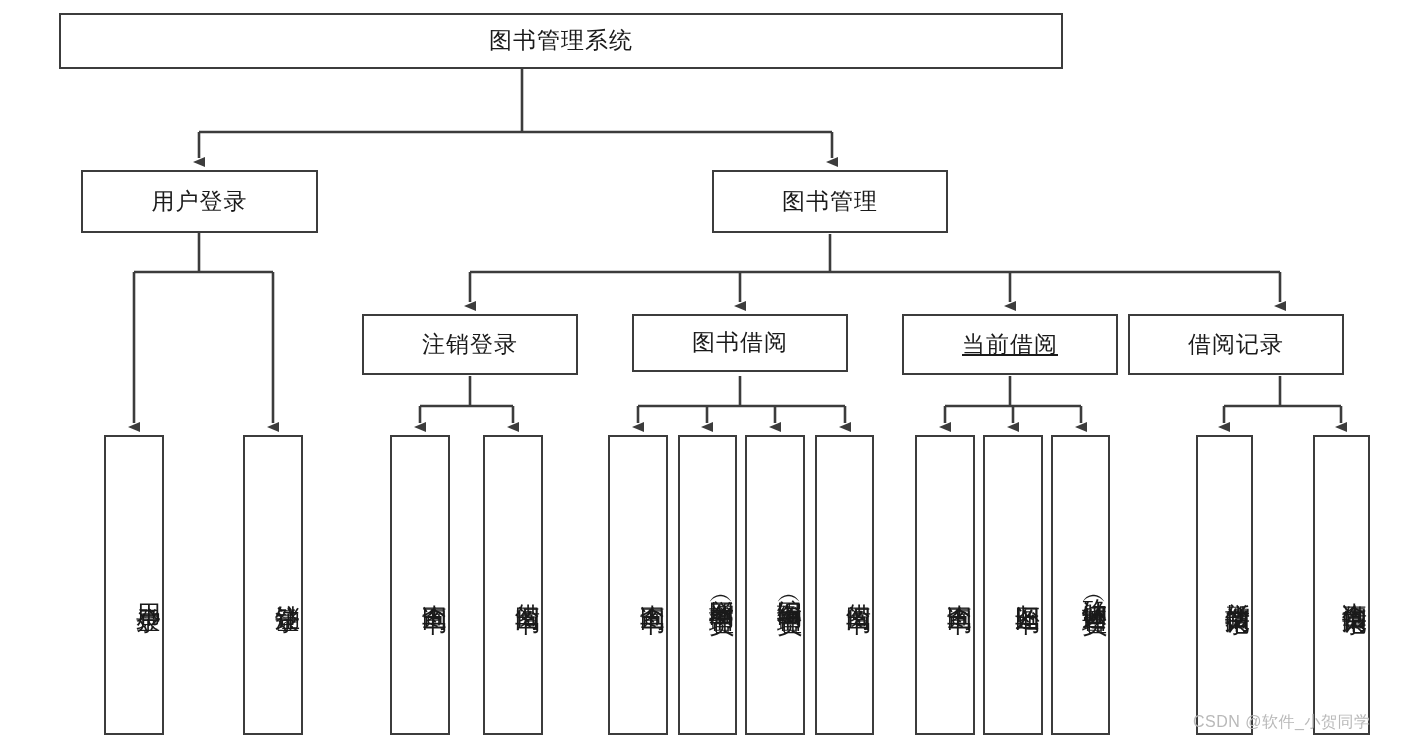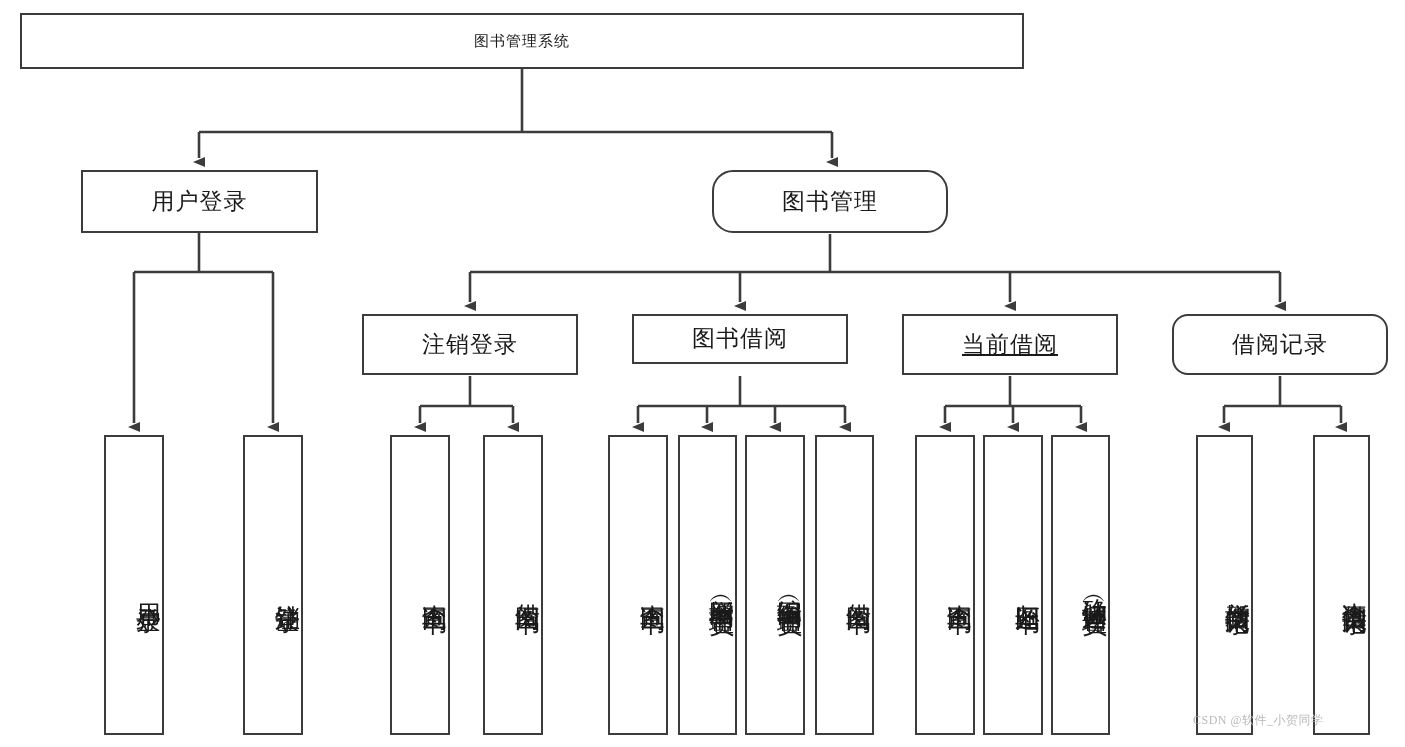--- a/index.html
+++ b/index.html
@@ -33,21 +33,22 @@
     align-items: center;
     justify-content: center;
     color: #1a1a1a;
   }
   .node-h {
     font-size: 23px;
     line-height: 1.2;
     letter-spacing: 1px;
   }
   .node-root {
-    font-size: 15px;
+    font-size: 23px;
+    margin-left: 39px;
   }
   .node-v {
     writing-mode: vertical-rl;
     text-orientation: upright;
     font-size: 25px;
     line-height: 1.12;
     letter-spacing: 2px;
     align-items: flex-start;
     justify-content: center;
     padding-top: 6px;
@@ -55,25 +56,25 @@
   .node-v .vtext {
     writing-mode: vertical-rl;
     text-orientation: upright;
     white-space: nowrap;
     display: block;
   }
   .watermark {
     position: absolute;
     left: 1193px;
     top: 712px;
-    font-size: 12px;
+    font-size: 16px;
     color: #b9b9b9;
     white-space: nowrap;
     letter-spacing: 0.5px;
-    font-family: Liberation Serif, serif;
+    font-family: Liberation Sans, sans-serif;
   }
 </style>
 </head>
 <body>
 
 <div id="canvas">
 
   <svg class="svg-layer" viewBox="0 0 1405 747" xmlns="http://www.w3.org/2000/svg">
     <defs>
       <marker id="arrow" markerWidth="10" markerHeight="12" refX="1" refY="6" orient="auto" markerUnits="userSpaceOnUse">
@@ -124,34 +125,34 @@
     </g>
   </svg>
 
   <div class="node node-h node-root" style="left:20px; top:13px; width:1004px; height:56px;">
     <span>图书管理系统</span>
   </div>
 
   <div class="node node-h" style="left:81px; top:170px; width:237px; height:63px;">
     <span>用户登录</span>
   </div>
-  <div class="node node-h" style="left:712px; top:170px; width:236px; height:63px;border-radius:21px;">
+  <div class="node node-h" style="left:712px; top:170px; width:236px; height:63px;">
     <span>图书管理</span>
   </div>
 
   <div class="node node-h" style="left:362px; top:314px; width:216px; height:61px;">
     <span>注销登录</span>
   </div>
-  <div class="node node-h" style="left:632px; top:314px; width:216px; height:50px;">
+  <div class="node node-h" style="left:632px; top:314px; width:216px; height:58px;">
     <span>图书借阅</span>
   </div>
   <div class="node node-h" style="left:902px; top:314px; width:216px; height:61px;text-decoration:underline;">
     <span>当前借阅</span>
   </div>
-  <div class="node node-h" style="left:1172px; top:314px; width:216px; height:61px;border-radius:16px;">
+  <div class="node node-h" style="left:1128px; top:314px; width:216px; height:61px;">
     <span>借阅记录</span>
   </div>
 
   <div class="node node-v" style="left:104px; top:435px; width:60px; height:300px;">
     <span class="vtext">用户登录</span>
   </div>
   <div class="node node-v" style="left:243px; top:435px; width:60px; height:300px;">
     <span class="vtext">注销登录</span>
   </div>
 

